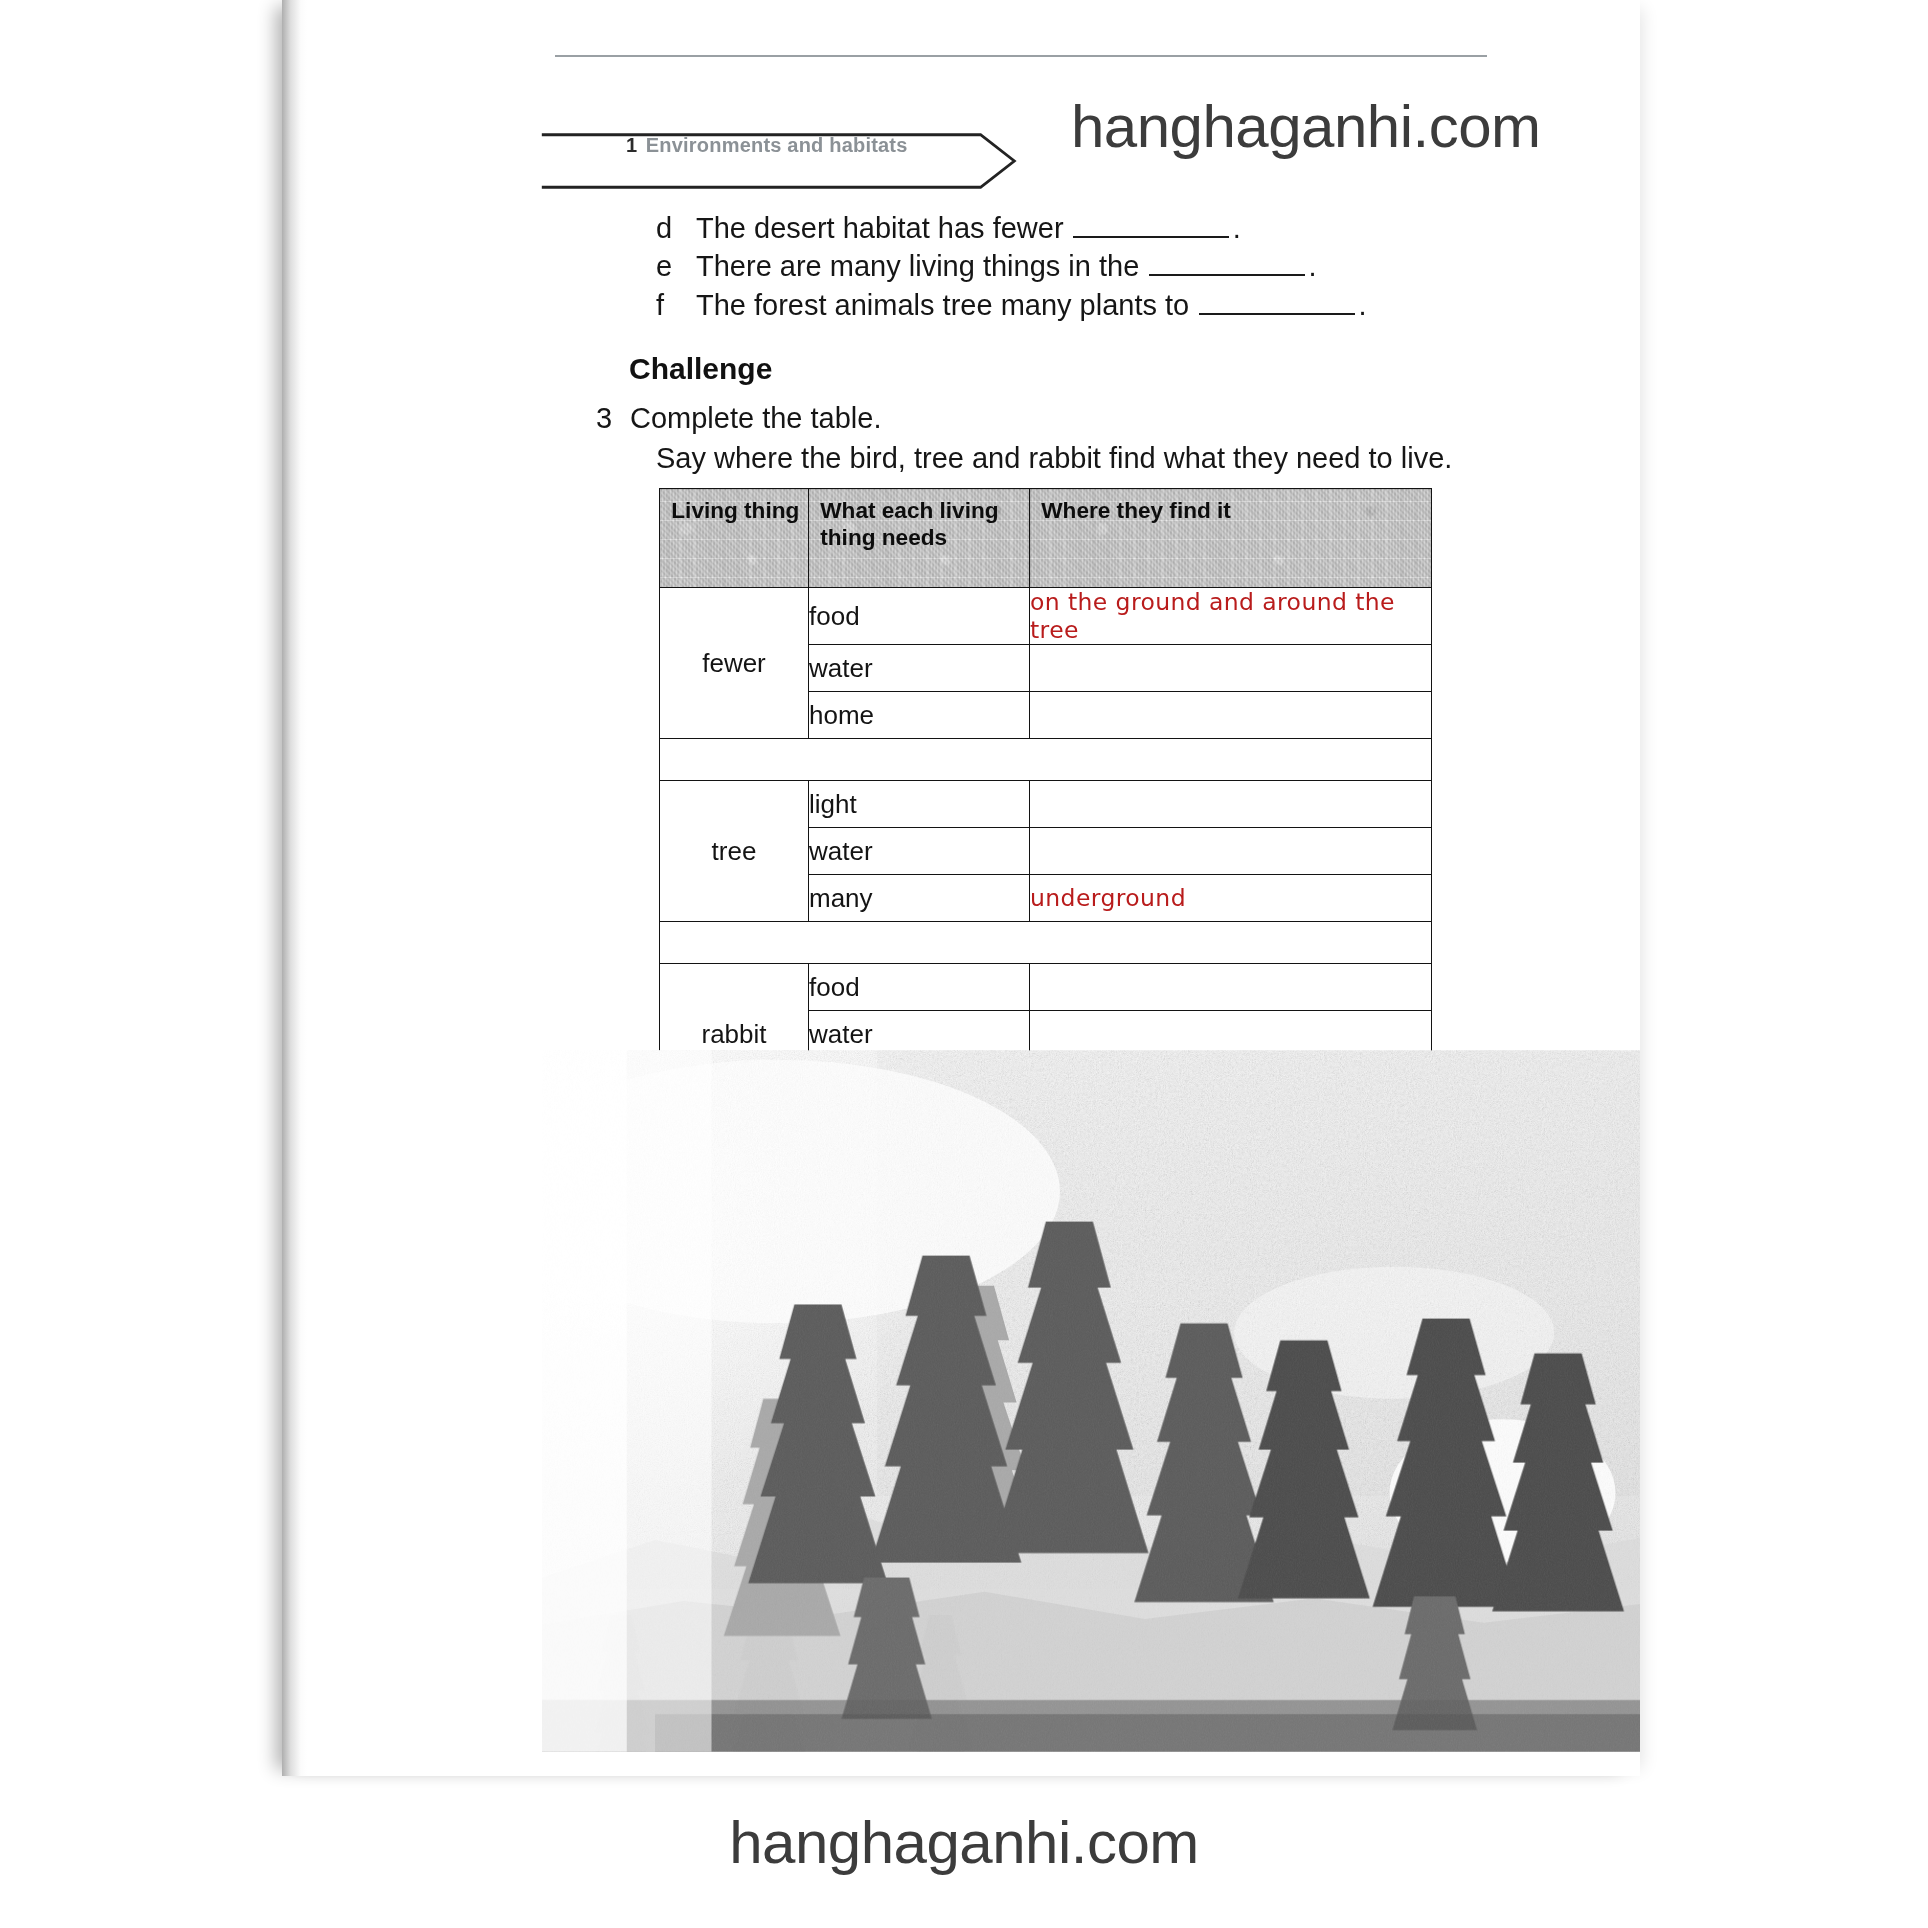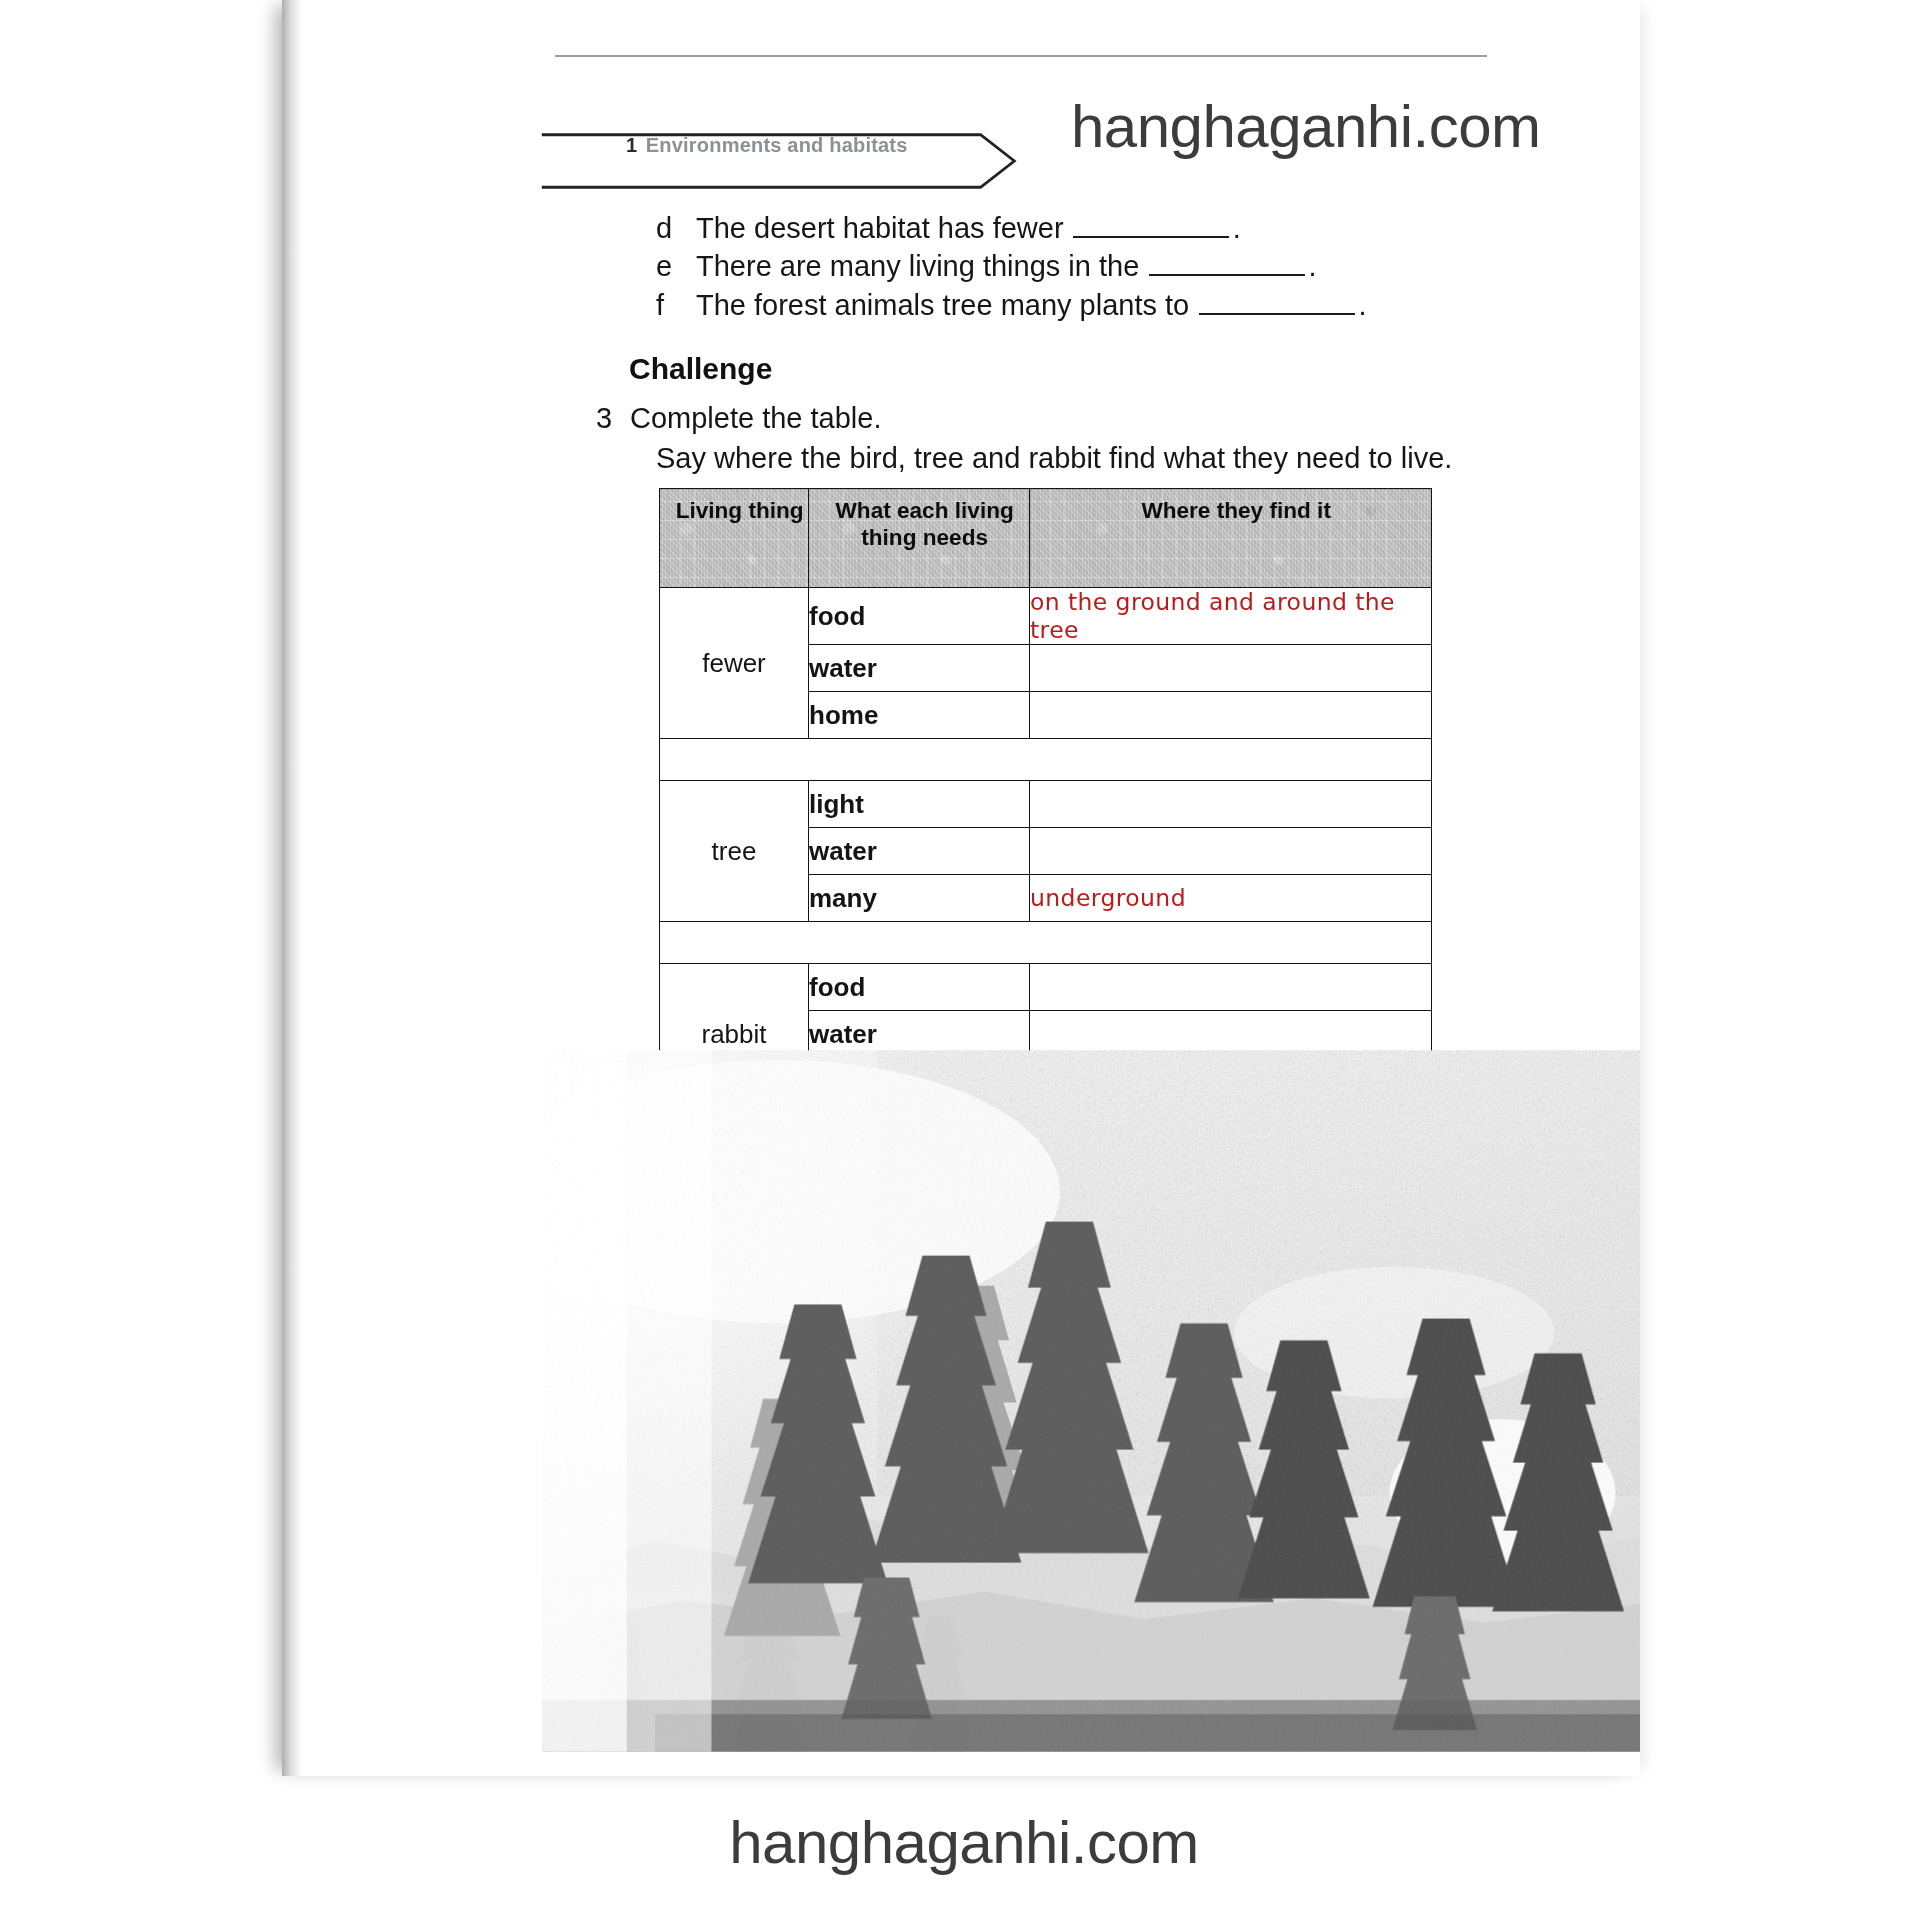--- a/index.html
+++ b/index.html
@@ -180,39 +180,38 @@
     background-color: #d2d2d2;
     background-image:
       repeating-linear-gradient(0deg,   rgba(0,0,0,.15) 0 0.9px, rgba(255,255,255,.22) 0.9px 1.9px),
       repeating-linear-gradient(90deg,  rgba(0,0,0,.13) 0 0.9px, rgba(255,255,255,.20) 0.9px 2.8px),
       repeating-linear-gradient(45deg,  rgba(0,0,0,.10) 0 1.9px, rgba(255,255,255,.16) 1.9px 3.8px),
       repeating-linear-gradient(117deg, rgba(0,0,0,.09) 0 0.9px, rgba(255,255,255,.14) 0.9px 3.8px),
       radial-gradient(circle at 18% 40%, rgba(255,255,255,.55) 0 5.6px, rgba(0,0,0,0) 6.6px),
       radial-gradient(circle at 62% 72%, rgba(255,255,255,.5) 0 4.7px, rgba(0,0,0,0) 5.6px),
       radial-gradient(circle at 85% 22%, rgba(0,0,0,.12) 0 4.7px, rgba(0,0,0,0) 5.6px);
     height: 83px;
-    text-align: center;
+    text-align: left;
     padding: 7.5px 0 7.5px 11.3px;
     font-size: 22.6px;
     font-weight: 700;
     color: #0d0d0d;
     line-height: 1.22;
     vertical-align: top;
     margin-left: 40px;
   }
   .tbl thead th .hdr-txt {
     position: relative;
     z-index: 2;
   }
   .need-cell {
     height: 46px;
     font-size: 26px;
     color: #141414;
     padding-left: 11.3px;
-    font-weight: bold;
   }
   .organism-cell {
     text-align: center;
     font-size: 26px;
     color: #141414;
   }
   .answer-cell {
     font-size: 23.5px;
     color: #b91c1c;
     padding-left: 11.3px;

